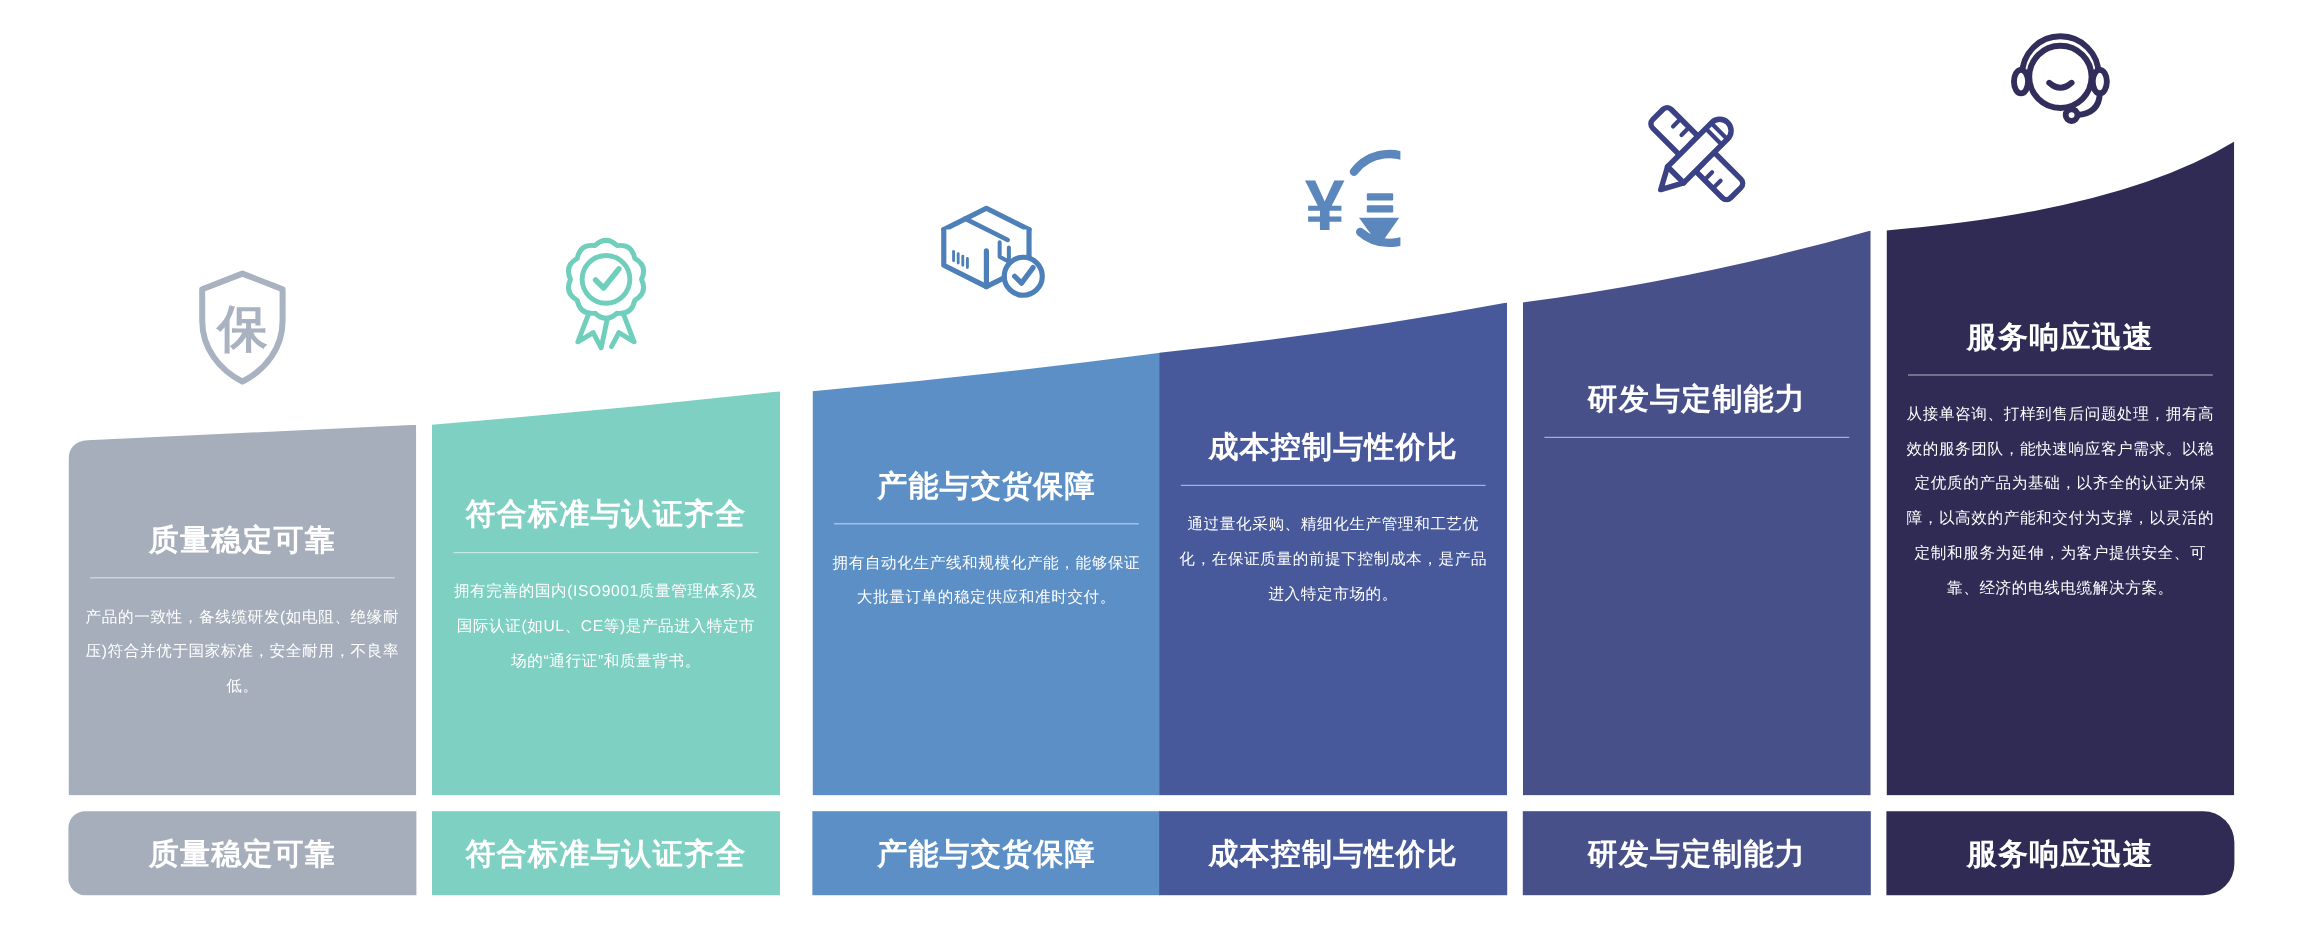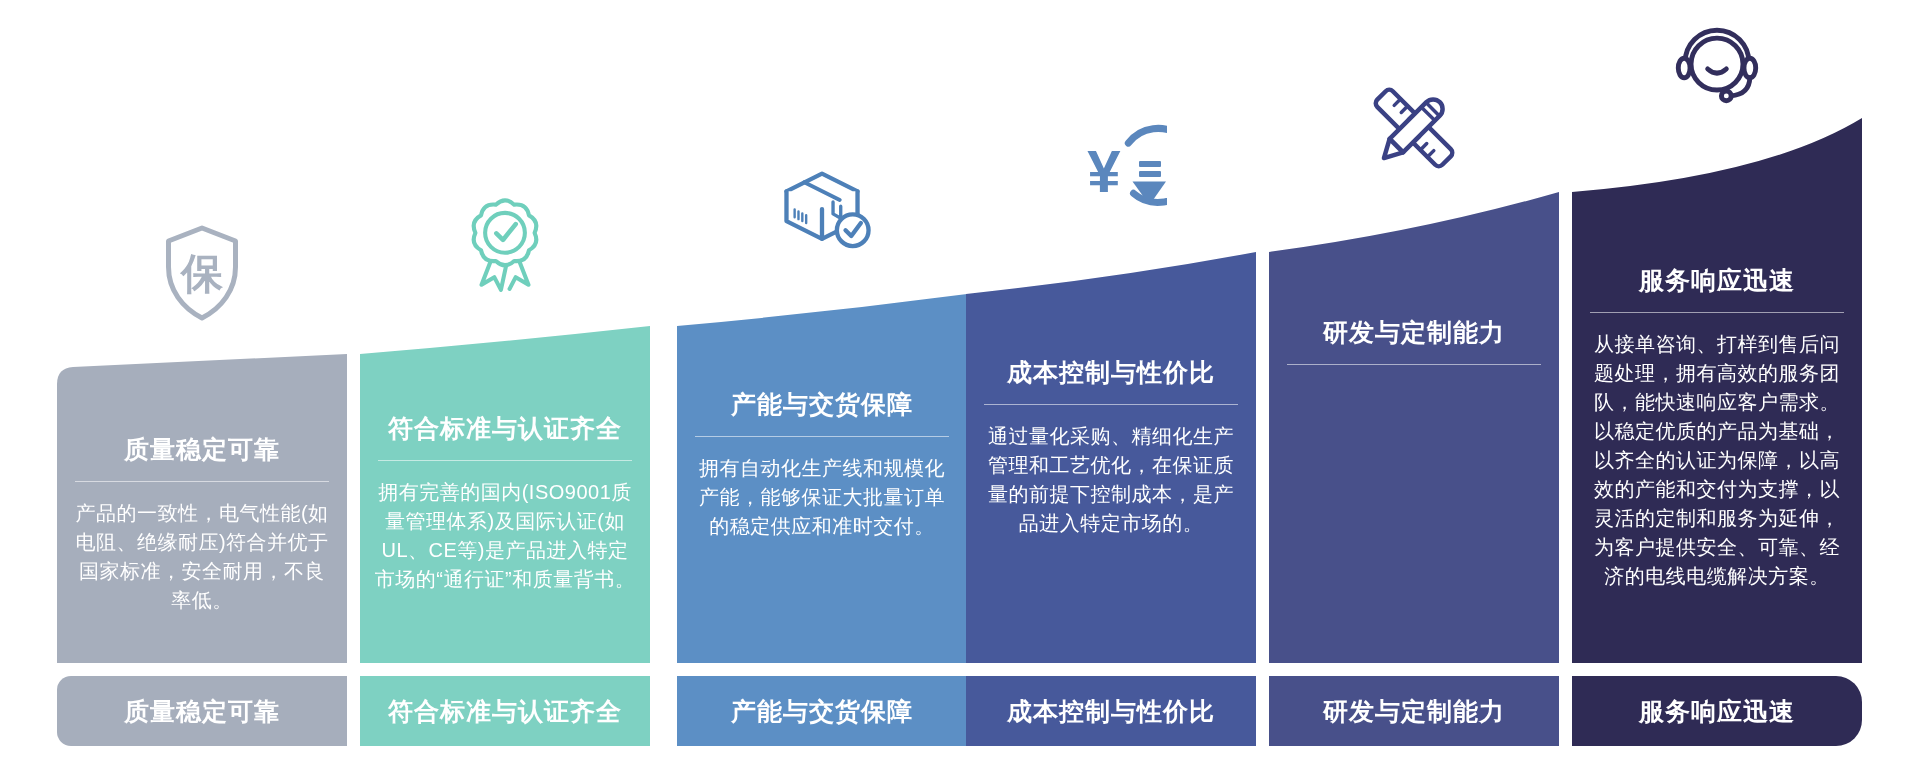--- a/index.html
+++ b/index.html
@@ -27,21 +27,21 @@
     clip-path:path('M 0 32 Q 145 19 290 0 L 290 369 L 0 369 Z');}
   .col-3 .card{top:252px;height:411px;padding-top:104px;
     clip-path:path('M 0 42 Q 150 26 290 0 L 290 411 L 0 411 Z');}
   .col-4 .card{top:192px;height:471px;padding-top:124px;
     clip-path:path('M 0 60 Q 150 40 290 0 L 290 471 L 0 471 Z');}
   .col-5 .card{top:118px;height:545px;padding-top:146px;
     clip-path:path('M 0 74 Q 195 58 290 0 L 290 545 L 0 545 Z');}
 
   .card-title{font-size:25px;font-weight:bold;letter-spacing:1px;}
   .divider{height:1px;background:rgba(255,255,255,0.55);margin:15px 4px 17px 4px;}
-  .card-body{font-size:20px;line-height:29px;letter-spacing:0.5px;}
+  .card-body{font-size:13px;line-height:29px;letter-spacing:0.5px;}
 
   .bar{
     position:absolute;left:0;top:676px;width:290px;height:70px;
     display:flex;align-items:center;justify-content:center;
     color:#fff;font-size:25px;font-weight:bold;letter-spacing:1px;
   }
   .col-0 .bar{border-radius:14px 0 0 14px;}
   .col-5 .bar{border-radius:0 26px 26px 0;}
 </style>
 </head>
@@ -52,21 +52,21 @@
   <div class="col col-0">
     <div class="icon" style="color: rgb(169, 178, 192);">
       <svg width="95" height="105" viewBox="0 0 95 105">
         <path d="M47.5 6 L81 19 V45 C81 68 67 86 47.5 96 C28 86 14 68 14 45 V19 Z" fill="none" stroke="currentColor" stroke-width="5" stroke-linejoin="round"></path>
         <text x="47.5" y="66" font-size="42" font-weight="bold" fill="currentColor" text-anchor="middle" font-family="&quot;Liberation Sans&quot;,&quot;DejaVu Sans&quot;,sans-serif">保</text>
       </svg>
     </div>
     <div class="card" style="background: rgb(166, 174, 188);">
       <div class="card-title">质量稳定可靠</div>
       <div class="divider"></div>
-      <div class="card-body">产品的一致性，电气性能(如电阻、绝缘耐压)符合并优于国家标准，安全耐用，不良率低。</div>
+      <div class="card-body">产品的一致性，备线缆研发(如电阻、绝缘耐压)符合并优于国家标准，安全耐用，不良率低。</div>
     </div>
     <div class="bar" style="background: rgb(166, 174, 188);">
       <span>质量稳定可靠</span>
     </div>
   </div>
 
   <div class="col col-1">
     <div class="icon" style="color: rgb(111, 207, 188);">
       <svg width="102" height="102" viewBox="0 0 100 100" stroke="currentColor" stroke-linecap="round" stroke-linejoin="round">
         <path d="M39 60 L27 91 L39.5 83.5 L46 96 L52 68" fill="none" stroke-width="4"></path>

